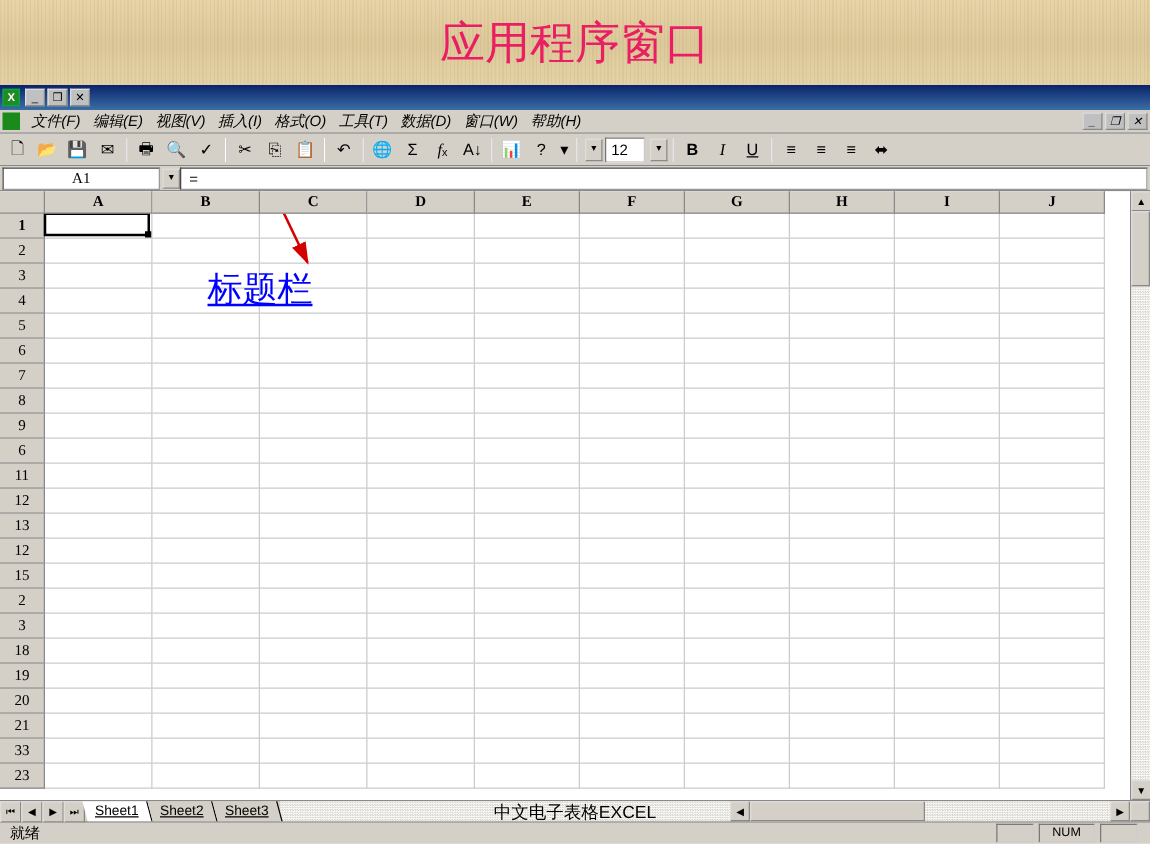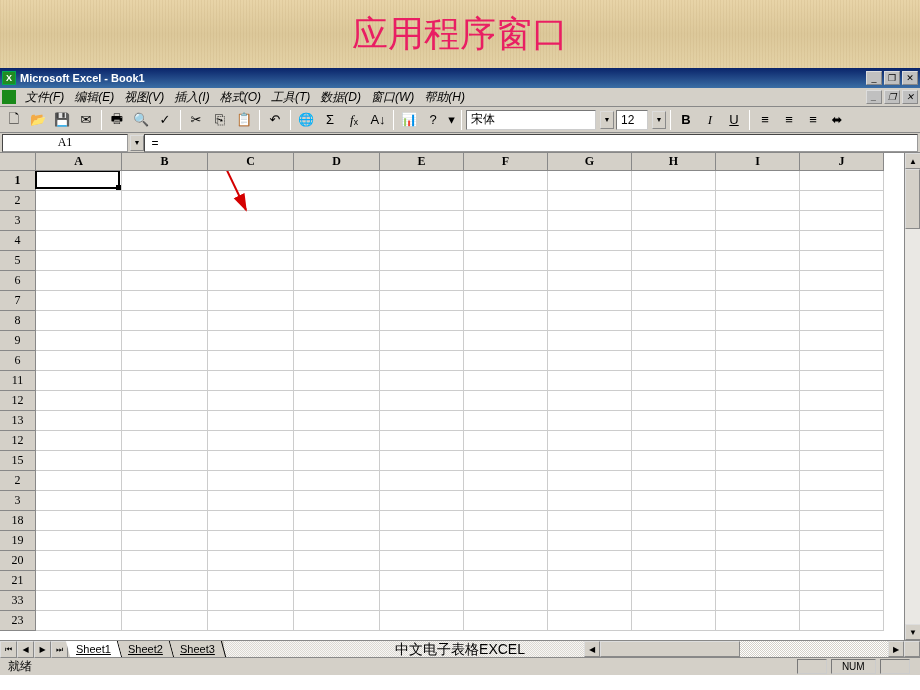--- a/index.html
+++ b/index.html
@@ -86,21 +86,20 @@
   </style>
 </head>
 <body>
 
 <div class="slide-header">
   <div class="slide-title">应用程序窗口</div>
 </div>
 
 <div class="title-bar">
   <span class="excel-icon">X</span>
-  <span class="title-text">Microsoft Excel - Book1</span>
   <div class="win-btns">
     <div class="win-btn">_</div>
     <div class="win-btn">❐</div>
     <div class="win-btn">✕</div>
   </div>
 </div>
 
 <div class="menu-bar">
   <span class="doc-icon"></span>
   <span class="menu-item">文件(F)</span>
@@ -138,23 +137,20 @@
   <div class="tb-sep"></div>
   <div class="tb-btn">🌐</div>
   <div class="tb-btn">Σ</div>
   <div class="tb-btn"><span class="italic">f</span>ₓ</div>
   <div class="tb-btn">A↓</div>
   <div class="tb-sep"></div>
   <div class="tb-btn">📊</div>
   <div class="tb-btn">?</div>
   <div class="tb-btn" style="width:11px;">▾</div>
   <div class="tb-sep"></div>
-  <div class="font-select font-name">
-    <span>宋体</span>
-  </div>
   <div class="drop-arrow">▼</div>
   <div class="font-select font-size">
     <span>12</span>
   </div>
   <div class="drop-arrow">▼</div>
   <div class="tb-sep"></div>
   <div class="tb-btn bold">B</div>
   <div class="tb-btn italic">I</div>
   <div class="tb-btn underline">U</div>
   <div class="tb-sep"></div>
@@ -220,20 +216,21 @@
         <div class="active-cell-border" style="left:-1px; top:-1px; width:85px; height:19px;"></div>
 
         <svg class="arrow-svg" width="260" height="230" style="left:0px; top:-110px;">
           <defs>
               <marker id="ah" markerWidth="10" markerHeight="10" refX="8" refY="3" orient="auto">
                 <path d="M0,0 L0,6 L9,3 z" fill="#d40000"></path>
               </marker>
             </defs>
           <line x1="152" y1="28" x2="210" y2="149" stroke="#d40000" stroke-width="2" marker-end="url(#ah)"></line>
         </svg>
+        <div class="annotation-text" style="left:130px; top:42px;">标题栏</div>
       <div class="cell-row">
             <div class="cell" style="width: 86px;"></div>
             <div class="cell" style="width: 86px;"></div>
             <div class="cell" style="width: 86px;"></div>
             <div class="cell" style="width: 86px;"></div>
             <div class="cell" style="width: 84px;"></div>
             <div class="cell" style="width: 84px;"></div>
             <div class="cell" style="width: 84px;"></div>
             <div class="cell" style="width: 84px;"></div>
             <div class="cell" style="width: 84px;"></div>

